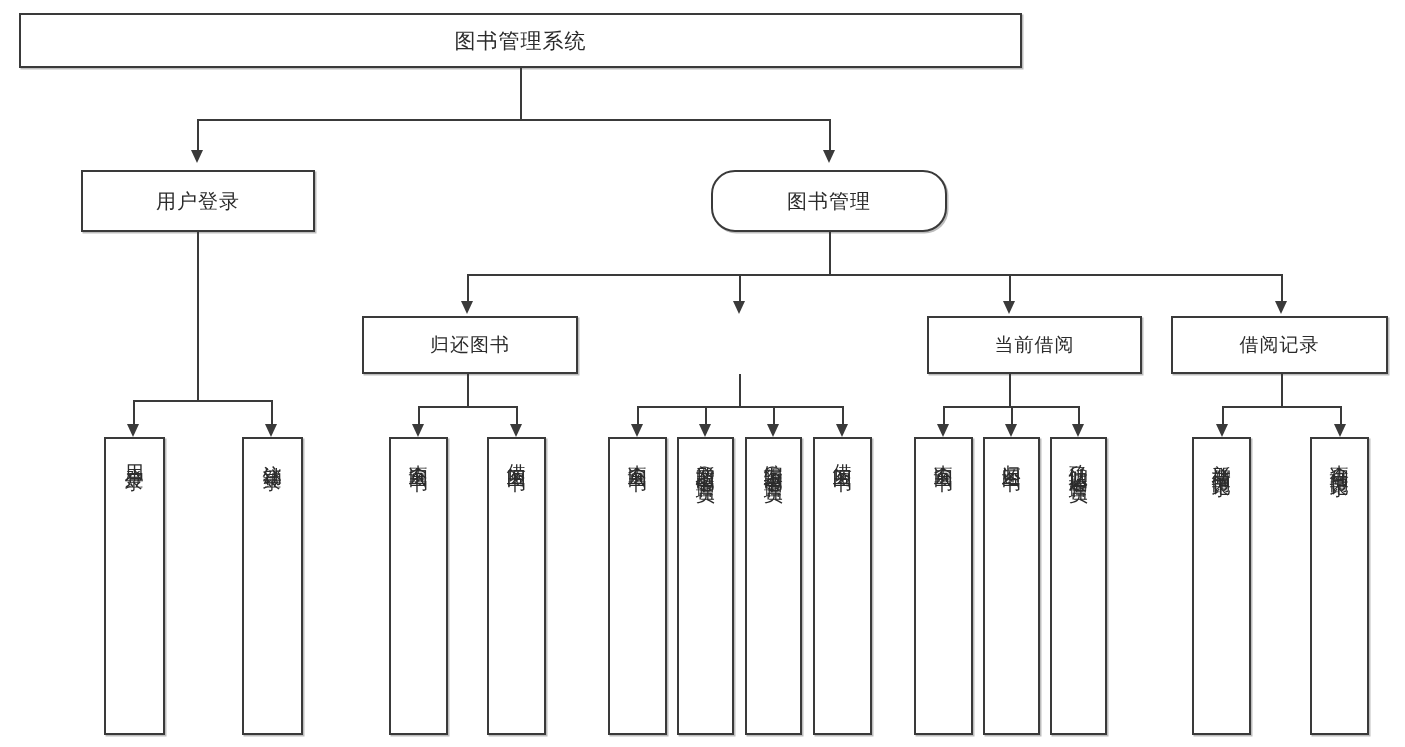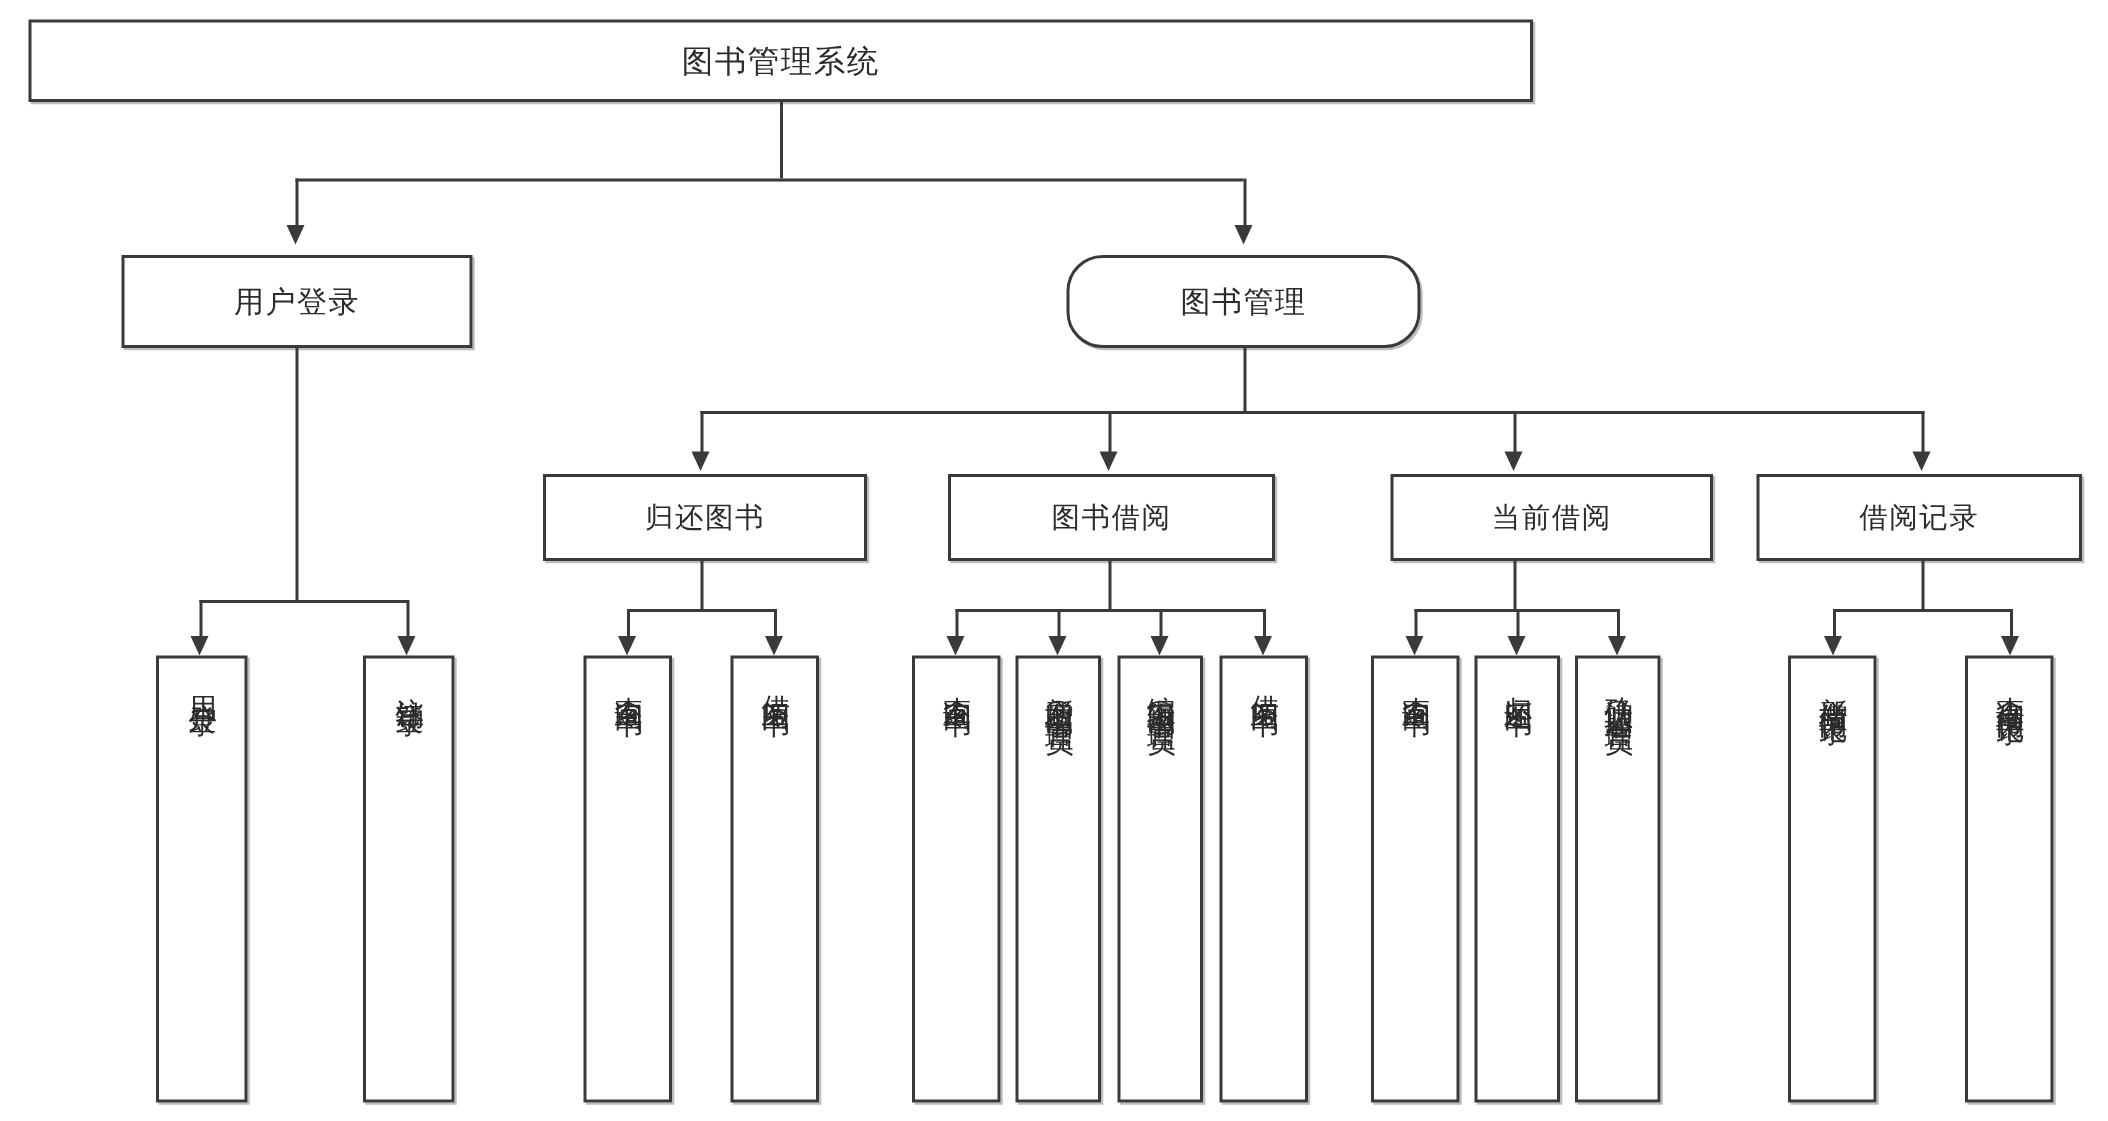--- a/index.html
+++ b/index.html
@@ -102,23 +102,20 @@
   <div class="vline" style="left:739px;top:274px;height:28px;"></div>
   <div class="arrow" style="left:733px;top:301px;"></div>
   <div class="vline" style="left:1009px;top:274px;height:28px;"></div>
   <div class="arrow" style="left:1003px;top:301px;"></div>
   <div class="vline" style="left:1281px;top:274px;height:28px;"></div>
   <div class="arrow" style="left:1275px;top:301px;"></div>
 
   <div class="node lvl3" style="left:362px;top:316px;width:216px;height:58px;">
     <span>归还图书</span>
   </div>
-  <div class="node lvl3" style="left:632px;top:316px;width:218px;height:58px;">
-    <span>图书借阅</span>
-  </div>
   <div class="node lvl3" style="left:903px;top:316px;width:215px;height:58px;margin-left:24px;">
     <span>当前借阅</span>
   </div>
   <div class="node lvl3" style="left:1171px;top:316px;width:217px;height:58px;text-align:right;">
     <span>借阅记录</span>
   </div>
 
   <div class="vline" style="left:467px;top:374px;height:32px;"></div>
   <div class="hline" style="left:418px;top:406px;width:99px;"></div>
   <div class="vline" style="left:418px;top:406px;height:19px;"></div>

